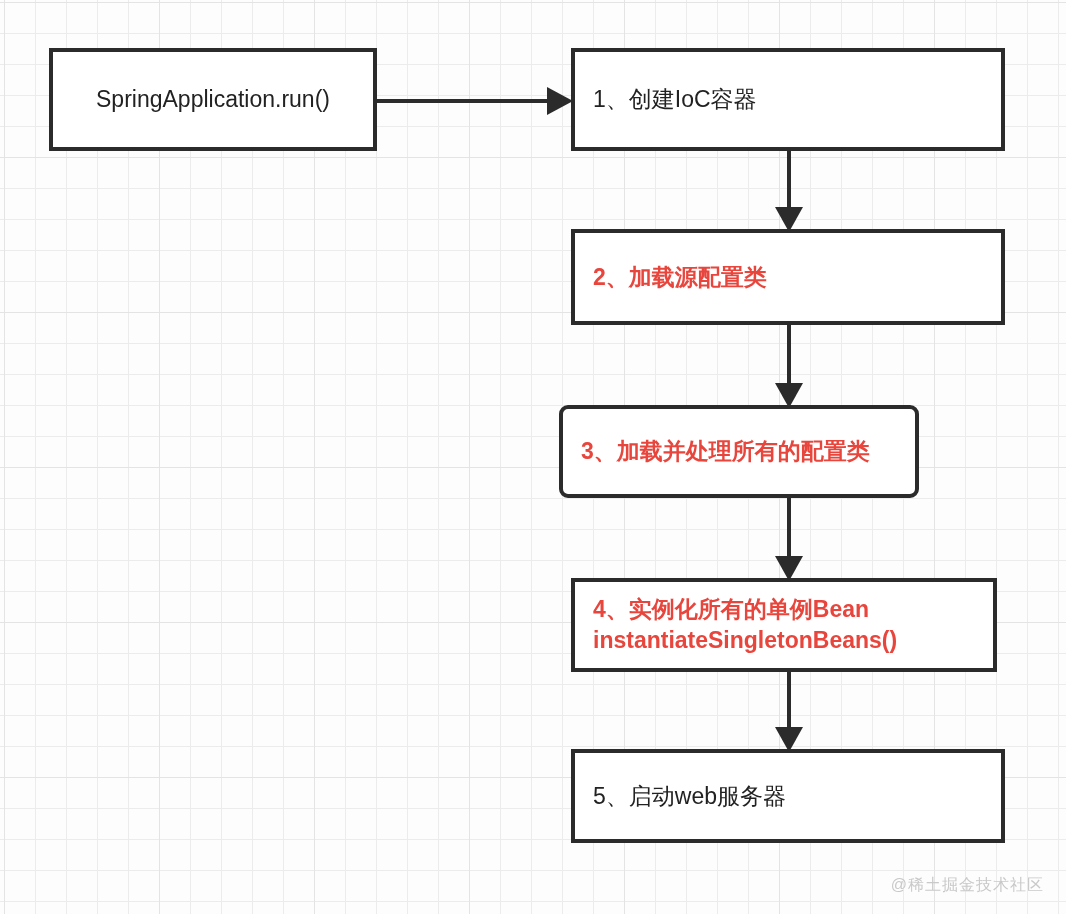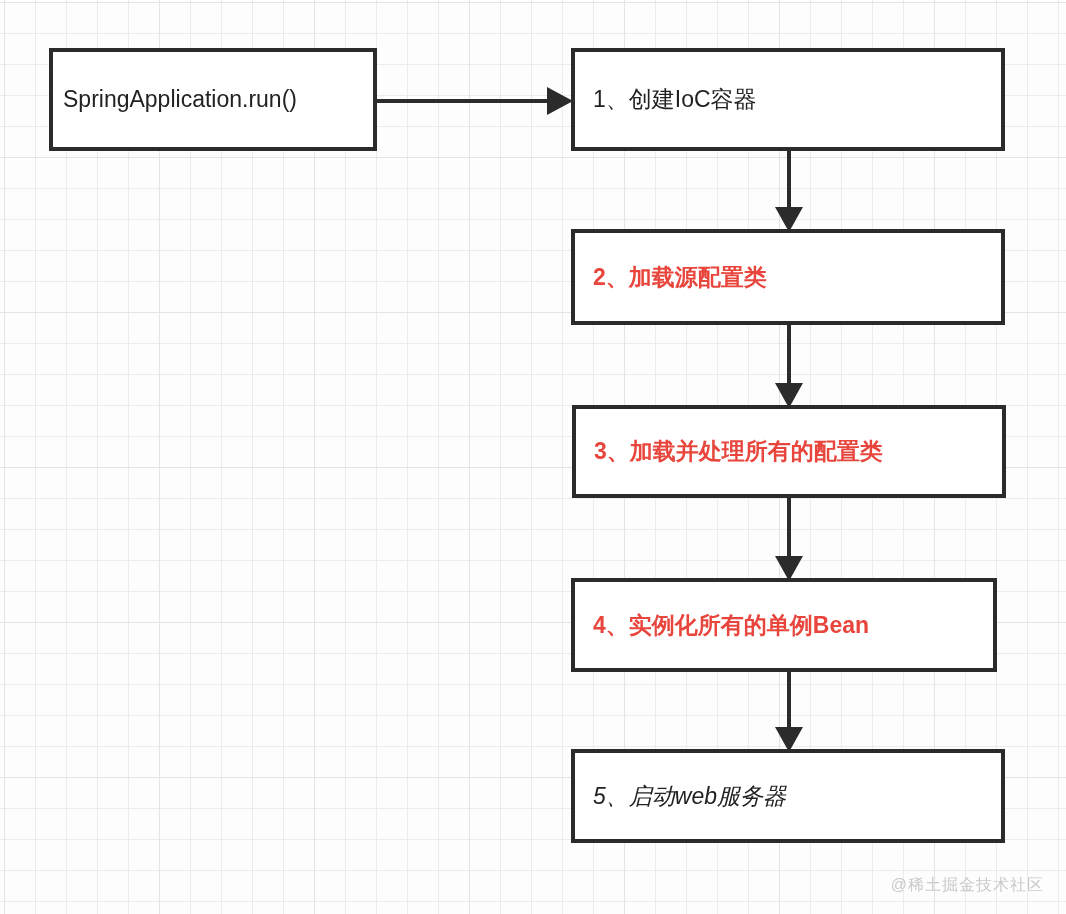--- a/index.html
+++ b/index.html
@@ -58,31 +58,31 @@
     color: #222222;
     font-weight: 400;
     font-size: 23px;
   }
   .node.red-text {
     color: #e8453c;
     font-weight: 700;
     font-size: 23px;
   }
   .node.centered {
-    align-items: flex-start;
+    align-items: center;
     padding: 0 10px;
   }
 
   
   #node-entry   { left: 49px;  top: 48px;  width: 328px; height: 103px; }
   #node-step-1  { left: 571px; top: 48px;  width: 434px; height: 103px; }
   #node-step-2  { left: 571px; top: 229px; width: 434px; height: 96px;  }
-  #node-step-3  { left: 572px; top: 405px; width: 434px; height: 93px;  }
+  #node-step-3  { left: 559px; top: 405px; width: 360px; height: 93px; border-radius: 9px;  }
   #node-step-4  { left: 571px; top: 578px; width: 426px; height: 94px;  }
-  #node-step-5  { left: 571px; top: 749px; width: 434px; height: 94px; font-style: italic;  }
+  #node-step-5  { left: 571px; top: 749px; width: 434px; height: 94px;  }
 
   
   .connector {
     position: absolute;
     z-index: 2;
   }
   .connector svg { display: block; overflow: visible; }
 
   #conn-entry-to-1 { left: 375px; top: 84px; width: 200px; height: 34px; }
   #conn-1-to-2     { left: 772px; top: 149px; width: 34px; height: 84px; }
@@ -119,20 +119,21 @@
   <div class="node red-text" id="node-step-2">
     <span class="line">2、加载源配置类</span>
   </div>
 
   <div class="node red-text" id="node-step-3">
     <span class="line">3、加载并处理所有的配置类</span>
   </div>
 
   <div class="node red-text" id="node-step-4">
     <span class="line">4、实例化所有的单例Bean</span>
+    <span class="line">instantiateSingletonBeans()</span>
   </div>
 
   <div class="node black-text" id="node-step-5">
     <span class="line">5、启动web服务器</span>
   </div>
 
   <div class="connector" id="conn-entry-to-1">
     <svg width="200" height="34" viewBox="0 0 200 34">
       <line x1="0" y1="17" x2="176" y2="17" stroke="#2b2b2b" stroke-width="4"></line>
       <polygon points="172,3 198,17 172,31" fill="#2b2b2b"></polygon>

